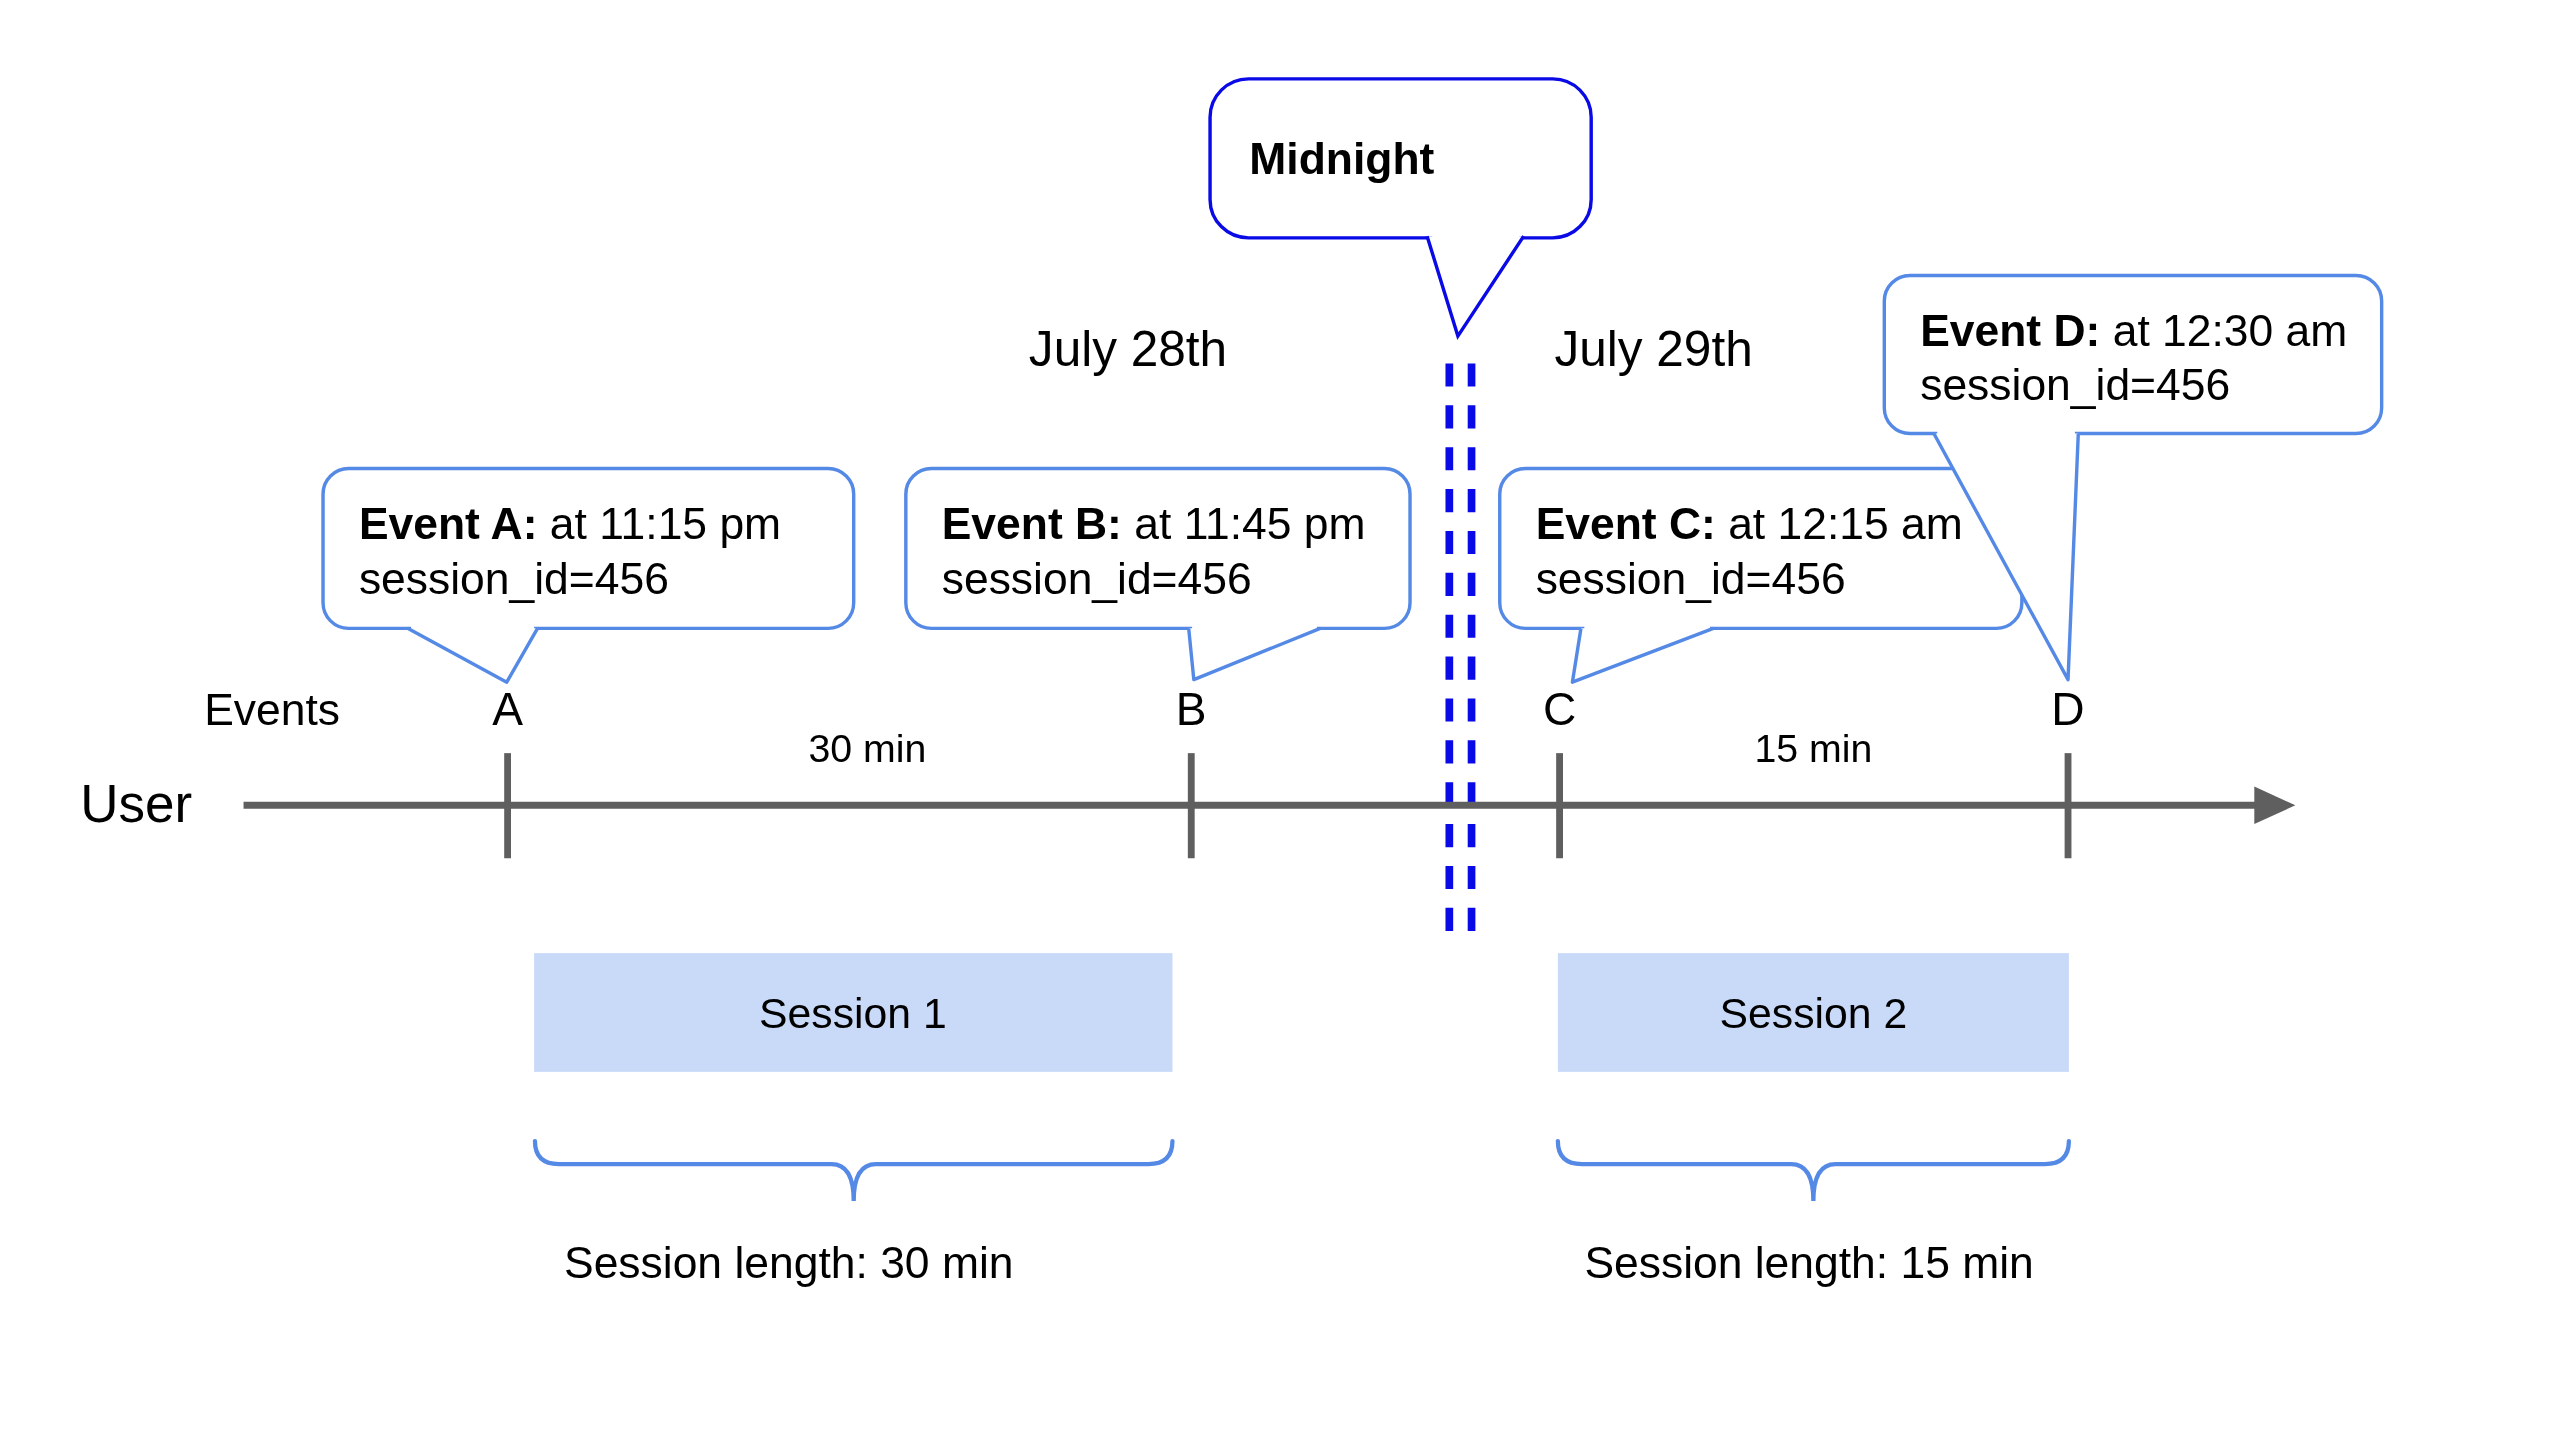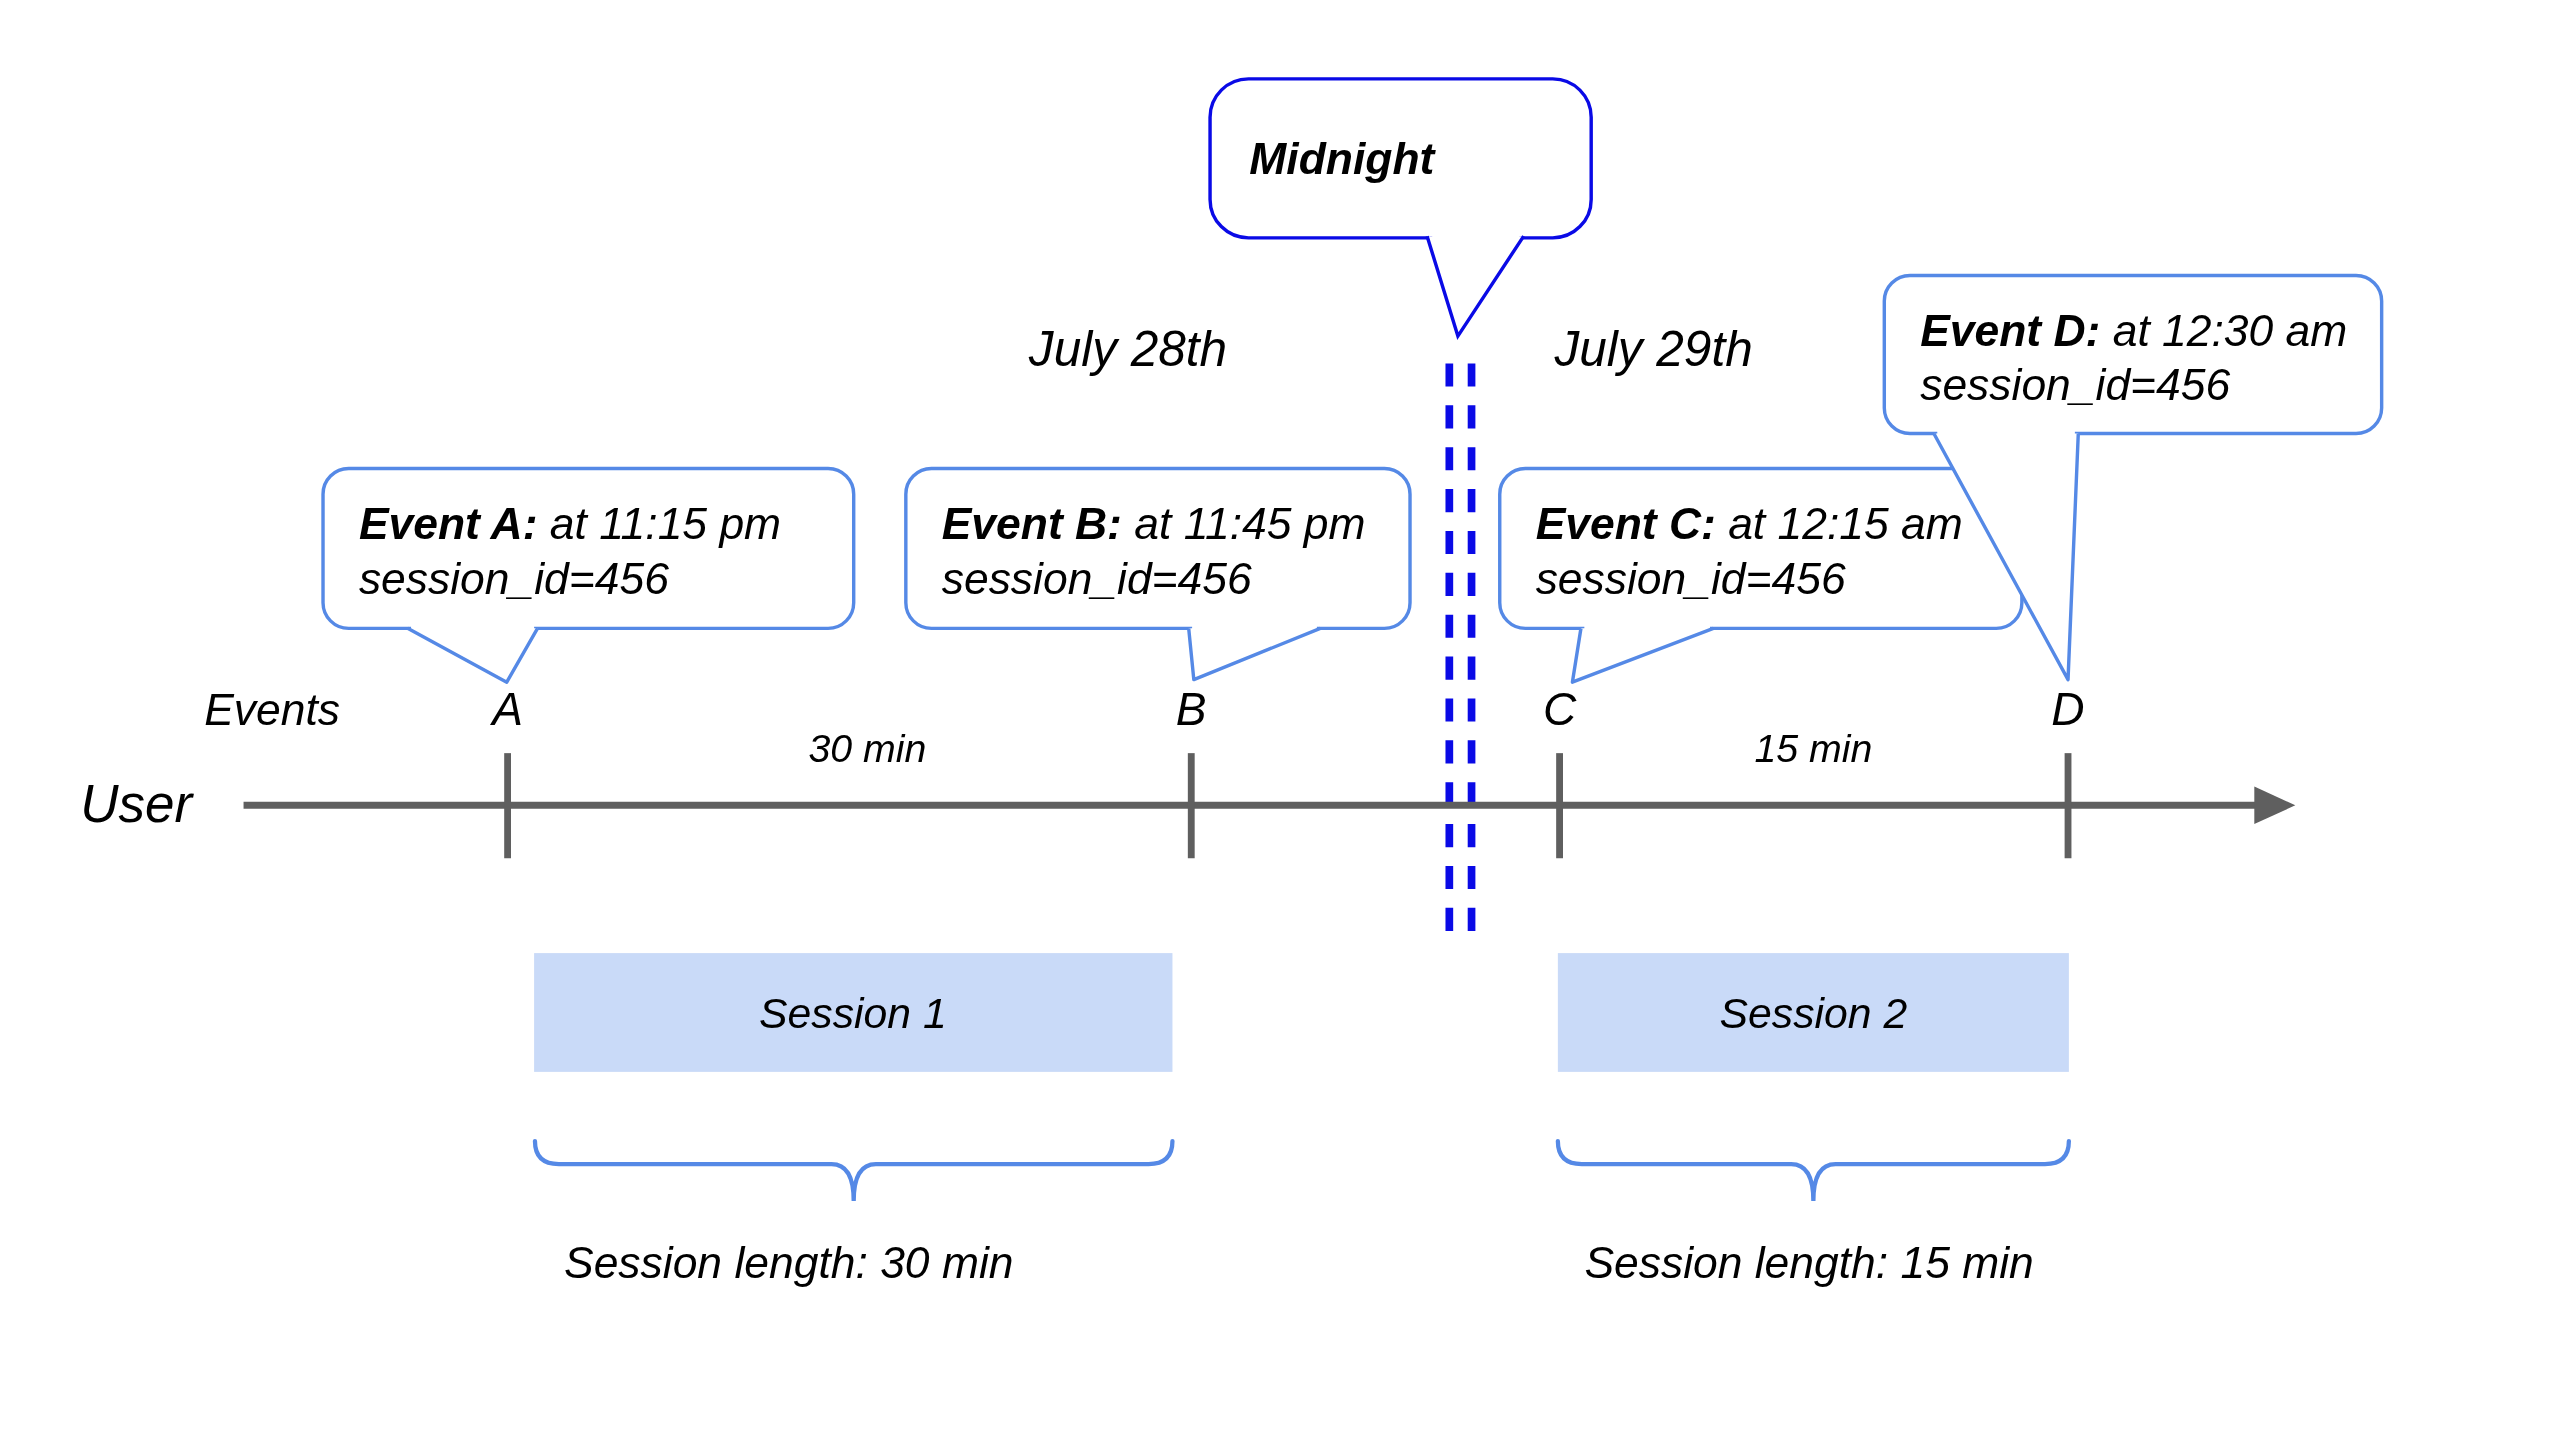--- a/index.html
+++ b/index.html
@@ -1,16 +1,16 @@
 <!DOCTYPE html>
 <html style="font-size:13.7px"><head>
 <meta charset="utf-8">
 <style>
   html,body{margin:0;padding:0;background:#ffffff;}
-  .stage{width:2042px;height:1455px;position:relative;background:#ffffff;font-style:italic;}
+  .stage{width:2042px;height:1455px;position:relative;background:#ffffff;}
   svg{display:block;}
   text, tspan{
     font-family:"Liberation Sans","DejaVu Sans",sans-serif;
     fill:#000000;
   }
   .bold{font-weight:700;}
   .f-callout{font-size:52px;}
   .f-date{font-size:58px;}
   .f-letter{font-size:54px;}
   .f-events{font-size:52px;}

